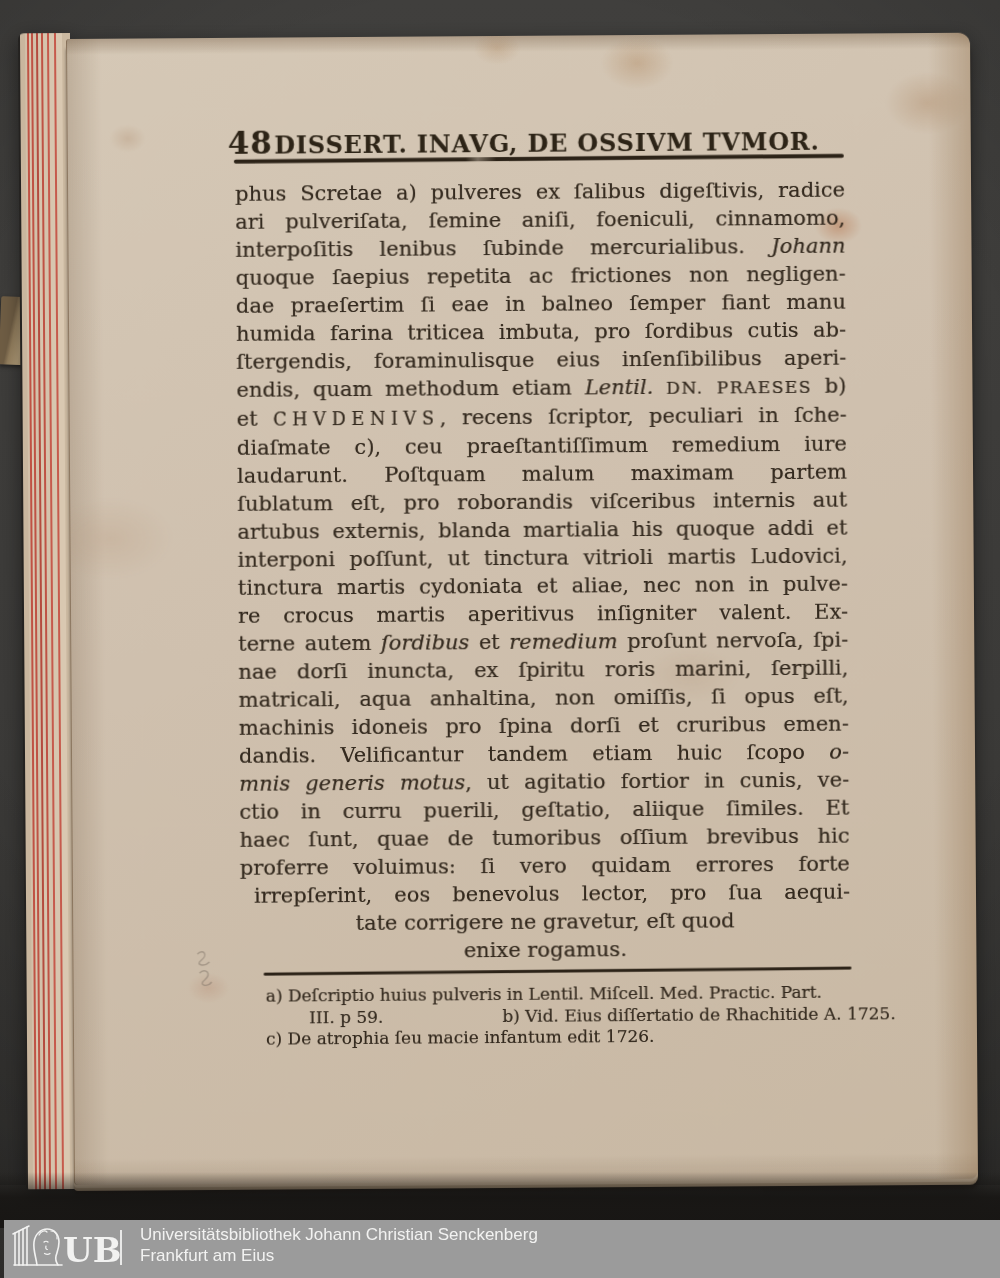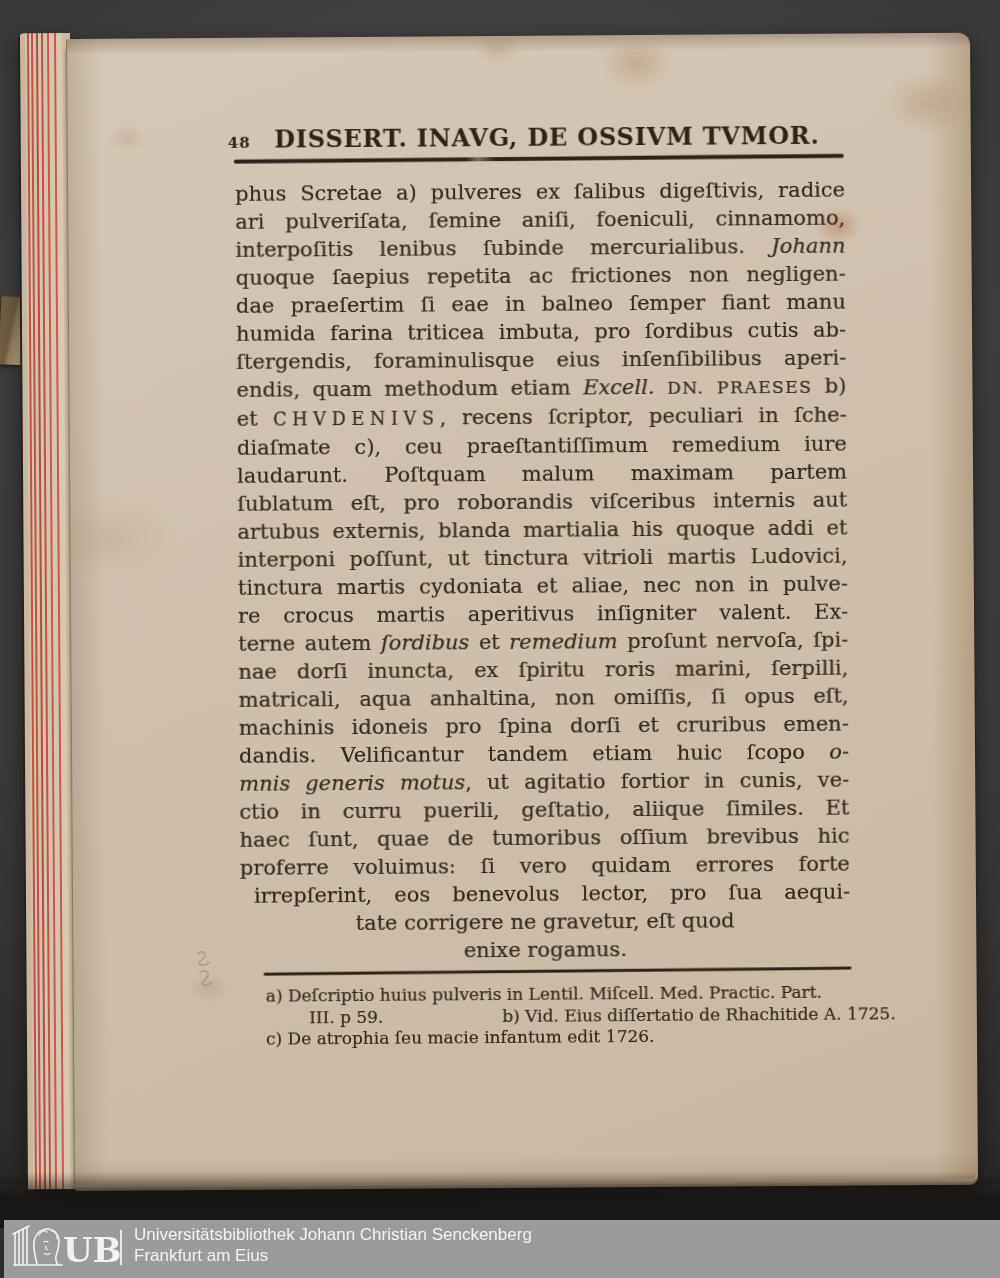--- a/index.html
+++ b/index.html
@@ -44,21 +44,21 @@
       radial-gradient(ellipse 70px 40px at 620px 640px, rgba(140,95,55,.10), rgba(140,95,55,0) 70%),
       linear-gradient(to left, rgba(125,88,48,.30), rgba(125,88,48,0) 42px),
       linear-gradient(to bottom, rgba(105,80,55,.35), rgba(105,80,55,0) 16px),
       linear-gradient(to top, rgba(105,80,55,.20), rgba(105,80,55,0) 26px),
       linear-gradient(to right, rgba(110,85,60,.22), rgba(110,85,60,0) 34px),
       linear-gradient(160deg, #d5c8b6 0%, #cfc0ae 45%, #c8b8a3 100%);
     box-shadow:0 3px 0 #b5a28a, 0 6px 0 #a08c72, 0 9px 3px rgba(25,20,15,.5);}
   
   .header-row{position:absolute;left:160px;top:87px;width:620px;height:32px;
     display:flex;align-items:baseline;color:#2d2417;}
-  .pagenum{width:72px;font-size:15px;font-weight:bold;letter-spacing:1px;}
+  .pagenum{width:72px;font-size:31px;font-weight:bold;letter-spacing:1px;}
   .running-title{flex:1;text-align:center;padding-right:28px;font-size:24px;font-weight:bold;
     letter-spacing:0.8px;white-space:nowrap;}
   .rule{position:absolute;background:#2c2318;border-radius:2px;}
   .rule-header{left:166px;top:121px;width:610px;height:4px;transform:rotate(-0.15deg);
     background:linear-gradient(90deg,#2c2318 0 38%, rgba(44,35,24,.55) 40%, #2c2318 43% 100%);}
   .rule-footnote{left:190px;top:934px;width:588px;height:3px;transform:rotate(-0.2deg);}
   
   .body-text{position:absolute;left:167px;top:142px;width:610px;color:var(--ink);
     font-size:21px;line-height:28px;text-shadow:0 0 0.5px rgba(45,35,22,.55);}
   .body-text .tline{text-align:justify;text-align-last:justify;}
@@ -72,21 +72,21 @@
     font-size:17px;line-height:21.5px;text-shadow:0 0 0.4px rgba(45,35,22,.5);}
   .footnotes .tline{white-space:pre;text-align:left;}
   .pencil-mark{position:absolute;left:116px;top:908px;}
   
   .book-shadow{position:absolute;left:0;top:1172px;width:1000px;height:56px;z-index:3;
     background:linear-gradient(to bottom, rgba(20,18,15,0) 0%, rgba(18,16,14,.75) 45%, #181614 100%);}
   
   .footer-bar{position:absolute;left:4px;bottom:0;width:1000px;height:58px;z-index:4;
     background:var(--footer-bar);display:flex;align-items:flex-start;}
   .ub-logo{margin:3px 0 0 8px;flex:0 0 auto;}
-  .footer-text{margin:4px 0 0 8px;color:var(--footer-text);
+  .footer-text{margin:4px 0 0 14px;color:var(--footer-text);
     font-family:"Liberation Sans",sans-serif;font-size:17px;line-height:21px;}
 </style>
 </head>
 <body>
 
 <div class="stage">
 
   <div class="bookmark-tab"></div>
 
   <div class="book">
@@ -106,21 +106,21 @@
       <div class="rule rule-header"></div>
 
       <div class="body-text">
           <div class="tline"><span>phus Scretae a) pulveres ex ſalibus digeſtivis, radice</span></div>
           <div class="tline"><span>ari pulveriſata, ſemine aniſi, foeniculi, cinnamomo,</span></div>
           <div class="tline"><span>interpoſitis lenibus ſubinde mercurialibus.  </span><span class="i">Johann</span></div>
           <div class="tline"><span>quoque ſaepius repetita ac frictiones non negligen-</span></div>
           <div class="tline"><span>dae praeſertim ſi eae in balneo ſemper fiant manu</span></div>
           <div class="tline"><span>humida farina triticea imbuta, pro ſordibus cutis ab-</span></div>
           <div class="tline"><span>ſtergendis, foraminulisque eius inſenſibilibus aperi-</span></div>
-          <div class="tline"><span>endis, quam methodum etiam </span><span class="i">Excell.</span><span> </span><span class="sc">DN. PRAESES</span><span> b)</span></div>
+          <div class="tline"><span>endis, quam methodum etiam </span><span class="i">Lentil.</span><span> </span><span class="sc">DN. PRAESES</span><span> b)</span></div>
           <div class="tline"><span>et </span><span class="scw">CHVDENIVS</span><span>, recens ſcriptor, peculiari in ſche-</span></div>
           <div class="tline"><span>diaſmate c), ceu praeſtantiſſimum remedium iure</span></div>
           <div class="tline"><span>laudarunt.  Poſtquam malum maximam partem</span></div>
           <div class="tline"><span>ſublatum eſt, pro roborandis viſceribus internis aut</span></div>
           <div class="tline"><span>artubus externis, blanda martialia his quoque addi et</span></div>
           <div class="tline"><span>interponi poſſunt, ut tinctura vitrioli martis Ludovici,</span></div>
           <div class="tline"><span>tinctura martis cydoniata et aliae, nec non in pulve-</span></div>
           <div class="tline"><span>re crocus martis aperitivus inſigniter valent.  Ex-</span></div>
           <div class="tline"><span>terne autem </span><span class="i">ſordibus</span><span> et </span><span class="i">remedium</span><span> proſunt nervoſa, ſpi-</span></div>
           <div class="tline"><span>nae dorſi inuncta, ex ſpiritu roris marini, ſerpilli,</span></div>

